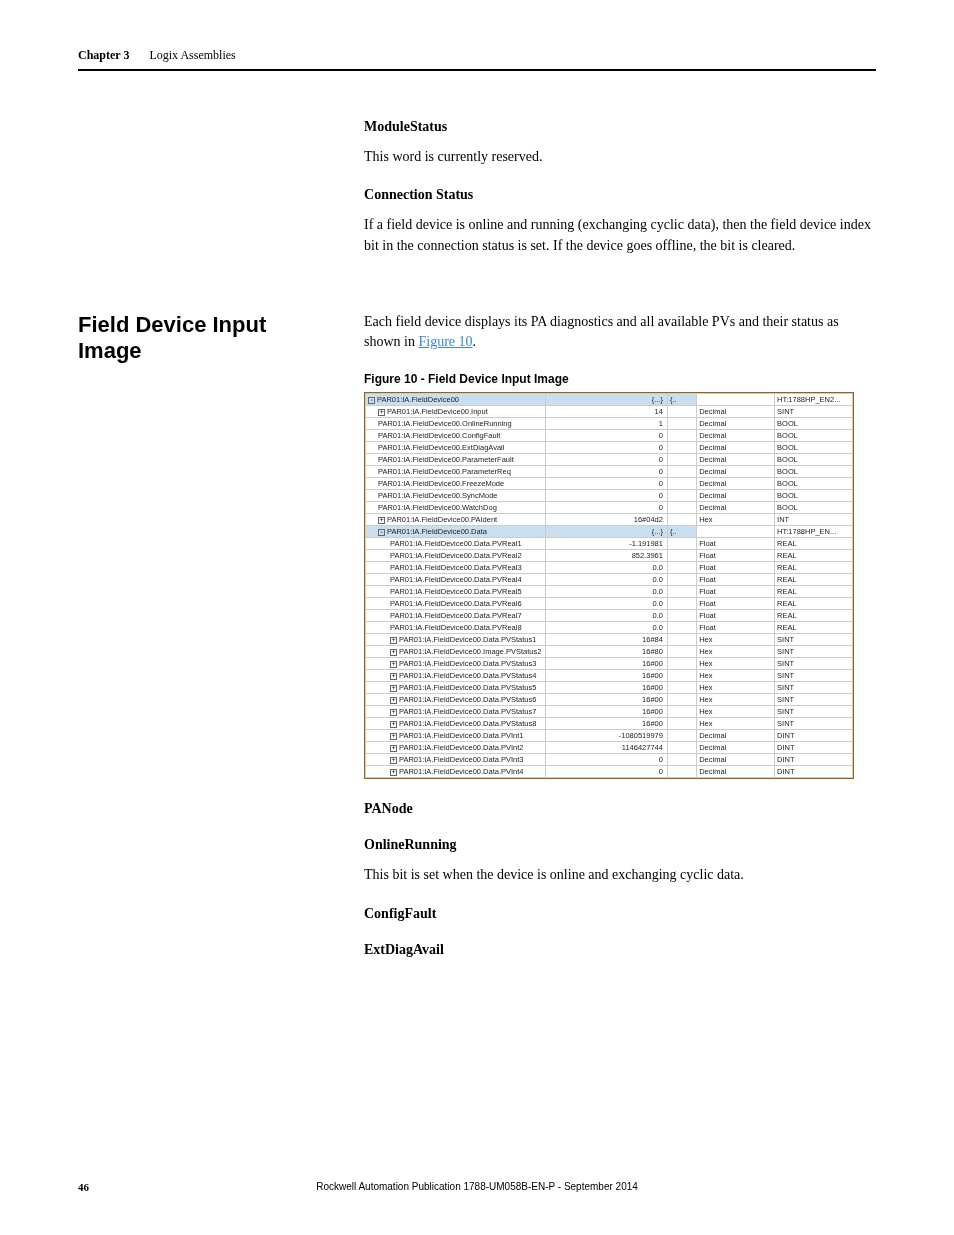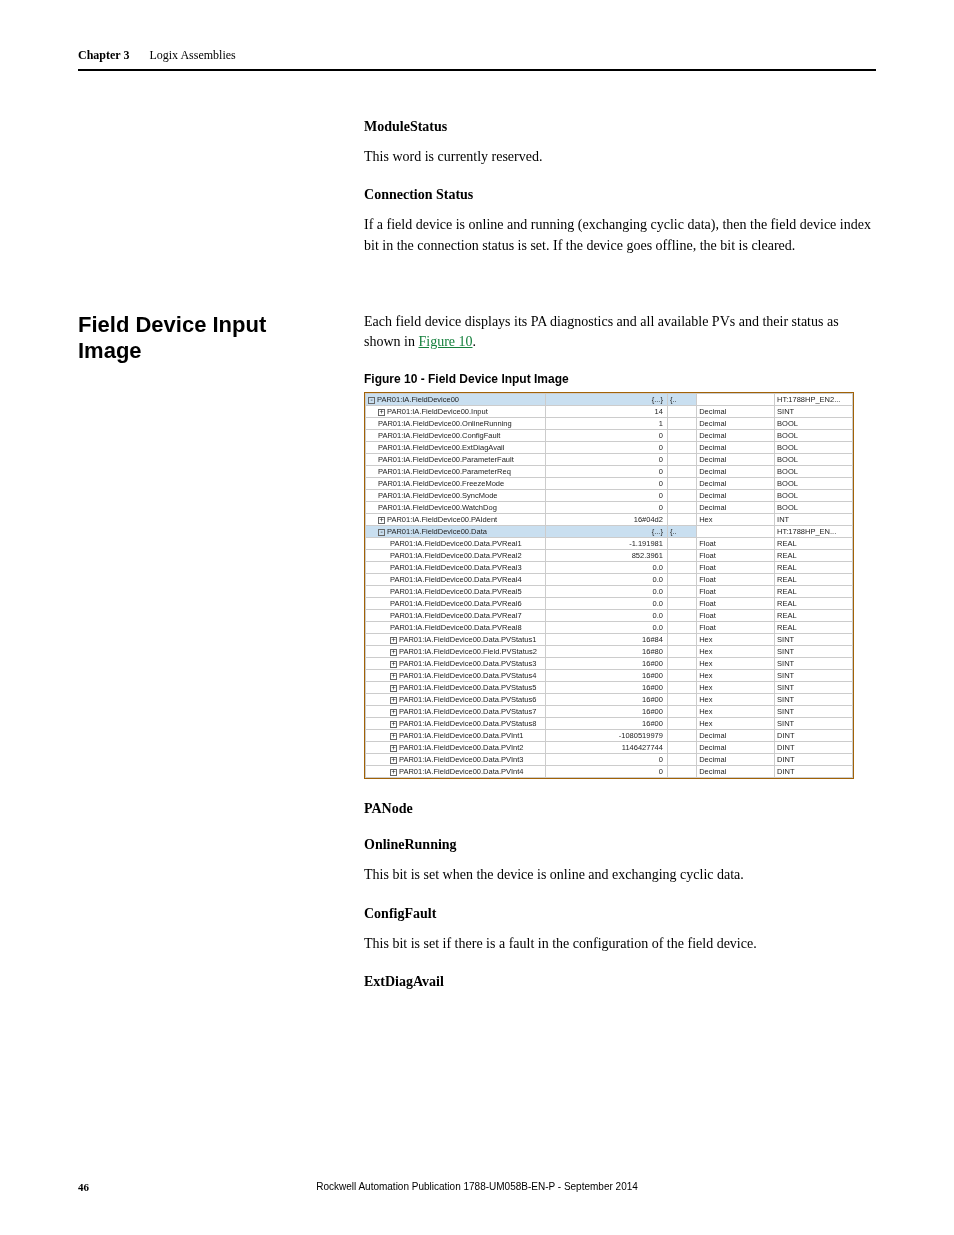--- a/index.html
+++ b/index.html
@@ -37,21 +37,21 @@
     font-size: 14px;
     line-height: 1.45;
     margin-bottom: 20px;
   }
   .fig-caption {
     font-family: Arial, Helvetica, sans-serif;
     font-weight: bold;
     font-size: 12px;
     margin-bottom: 6px;
   }
-  a.fig-link { color: #15803d; text-decoration: underline; }
+  a.fig-link { color: #3b82f6; text-decoration: underline; }
   .table-img {
     border: 1px solid #a16207;
     width: 490px;
     margin-bottom: 22px;
     font-family: Arial, Helvetica, sans-serif;
   }
   .table-img table { width: 100%; border-collapse: collapse; table-layout: fixed; }
   .table-img td {
     border: 1px solid #ccc;
     font-size: 7.5px;
@@ -283,21 +283,21 @@
               <td>REAL</td>
             </tr>
             <tr>
               <td class="indent2"><span class="tree-icon">+</span><span>PAR01:IA.FieldDevice00.Data.PVStatus1</span></td>
               <td class="val">16#84</td>
               <td></td>
               <td>Hex</td>
               <td>SINT</td>
             </tr>
             <tr>
-              <td class="indent2"><span class="tree-icon">+</span><span>PAR01:IA.FieldDevice00.Field.PVStatus2</span></td>
+              <td class="indent2"><span class="tree-icon">+</span><span>PAR01:IA.FieldDevice00.Image.PVStatus2</span></td>
               <td class="val">16#80</td>
               <td></td>
               <td>Hex</td>
               <td>SINT</td>
             </tr>
             <tr>
               <td class="indent2"><span class="tree-icon">+</span><span>PAR01:IA.FieldDevice00.Data.PVStatus3</span></td>
               <td class="val">16#00</td>
               <td></td>
               <td>Hex</td>
@@ -372,21 +372,20 @@
 
     <div class="big-block">
       <div class="subheading">PANode</div>
     </div>
     <div class="big-block">
       <div class="subheading">OnlineRunning</div>
       <div class="para">This bit is set when the device is online and exchanging cyclic data.</div>
     </div>
     <div class="big-block">
       <div class="subheading">ConfigFault</div>
-      <div class="para">This bit is set if there is a fault in the configuration of the field device.</div>
     </div>
     <div class="big-block">
       <div class="subheading">ExtDiagAvail</div>
     </div>
   </div>
 </div>
 
 <div class="footer">
   <span class="pagenum">46</span>
   <span class="pub">Rockwell Automation Publication 1788-UM058B-EN-P - September 2014</span>

